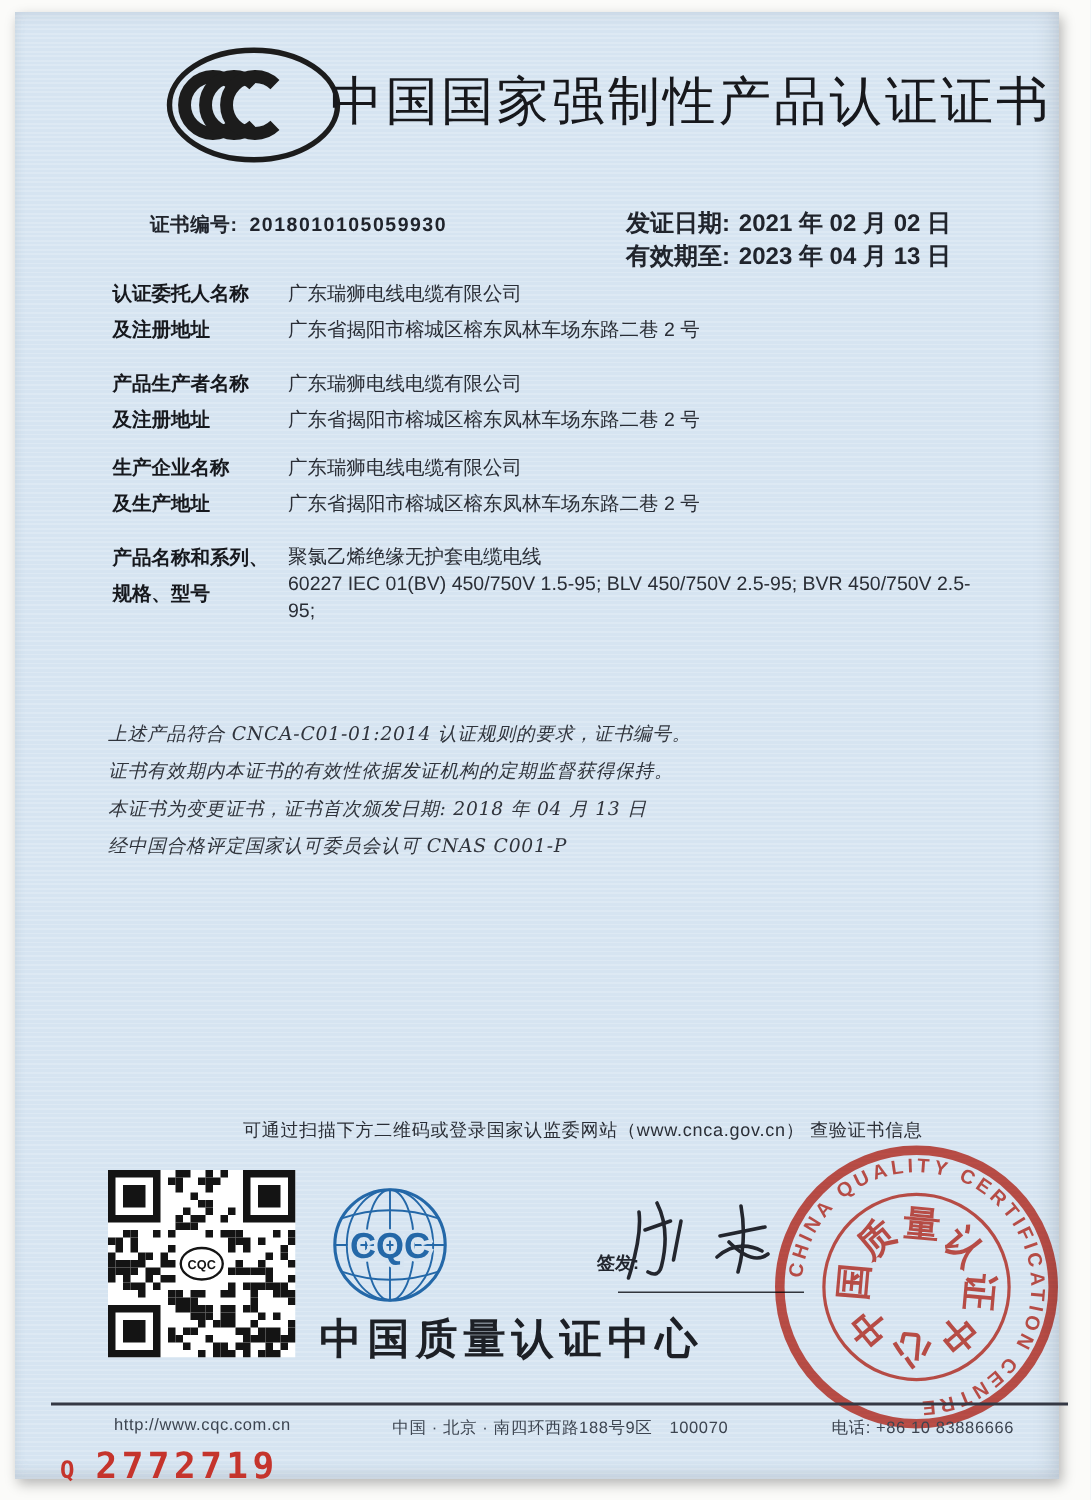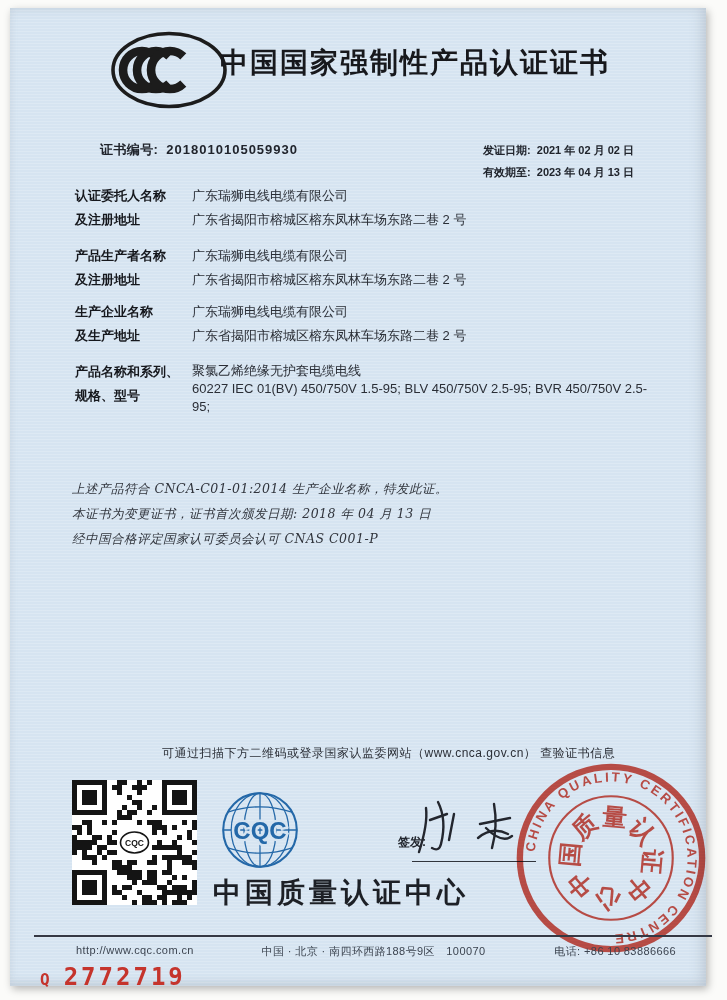--- a/index.html
+++ b/index.html
@@ -13,27 +13,27 @@
     position:absolute;left:10px;top:8px;width:696px;height:978px;
     background:#d6e4f1;
     background-image:repeating-linear-gradient(0deg,rgba(255,255,255,.18) 0 1px,rgba(0,0,0,0) 1px 3px);
     box-shadow:2px 3px 8px rgba(0,0,0,.28), inset -6px 0 12px rgba(120,130,140,.18), inset 0 -4px 8px rgba(120,130,140,.12);
     color:#1f2328;
   }
   
   .ccc-logo{position:absolute;left:98px;top:22px;width:122px;height:80px;}
   .title{
     position:absolute;left:210px;top:36px;width:470px;
-    font-size:28px;font-weight:bold;letter-spacing:2px;color:#17181c;
+    font-size:35px;font-weight:normal;letter-spacing:2px;color:#17181c;
     white-space:nowrap;
   }
   
   .meta-left{position:absolute;left:90px;top:133px;font-size:13px;font-weight:600;color:#20242c;letter-spacing:.4px;}
   .meta-left .num{margin-left:8px;letter-spacing:1px;}
-  .meta-right{position:absolute;right:72px;top:131px;font-size:11px;font-weight:700;color:#20242c;text-align:left;line-height:22px;}
+  .meta-right{position:absolute;right:72px;top:131px;font-size:16px;font-weight:700;color:#20242c;text-align:left;line-height:22px;}
   .meta-right .val{margin-left:6px;}
   
   .sec{position:absolute;left:65px;display:flex;font-size:13px;}
   .sec .labels{width:115px;font-weight:700;color:#16181d;line-height:24px;}
   .sec .values{margin-left:2px;color:#2a2e36;line-height:24px;max-width:470px;}
   .sec .values.tight{line-height:18px;padding-top:2px;}
   
   .statement{
     position:absolute;left:62px;top:468px;width:560px;
     font-family:"DejaVu Serif","Liberation Serif",serif;font-style:italic;
@@ -123,21 +123,22 @@
         <div>产品名称和系列、</div>
         <div>规格、型号</div>
       </div>
     <div class="values tight">
         <div>聚氯乙烯绝缘无护套电缆电线</div>
         <div>60227 IEC 01(BV) 450/750V 1.5-95; BLV 450/750V 2.5-95; BVR 450/750V 2.5-95;</div>
       </div>
   </div>
 
   <div class="statement">
-    <div>上述产品符合 CNCA-C01-01:2014 生产企业名称，特发此证。</div>
+    <div>上述产品符合 CNCA-C01-01:2014 认证规则的要求，证书编号。</div>
+    <div>证书有效期内本证书的有效性依据发证机构的定期监督获得保持。</div>
     <div>本证书为变更证书，证书首次颁发日期: 2018 年 04 月 13 日</div>
     <div>经中国合格评定国家认可委员会认可 CNAS C001-P</div>
   </div>
 
   <div class="verify">可通过扫描下方二维码或登录国家认监委网站（www.cnca.gov.cn） 查验证书信息</div>
 
   <svg class="qr" id="qr-svg" viewBox="0 0 125 125">
       <rect width="125" height="125" fill="#fff"></rect>
       <rect x="45" y="0" width="5" height="5" fill="#141414"></rect>
       <rect x="50" y="0" width="5" height="5" fill="#141414"></rect>

